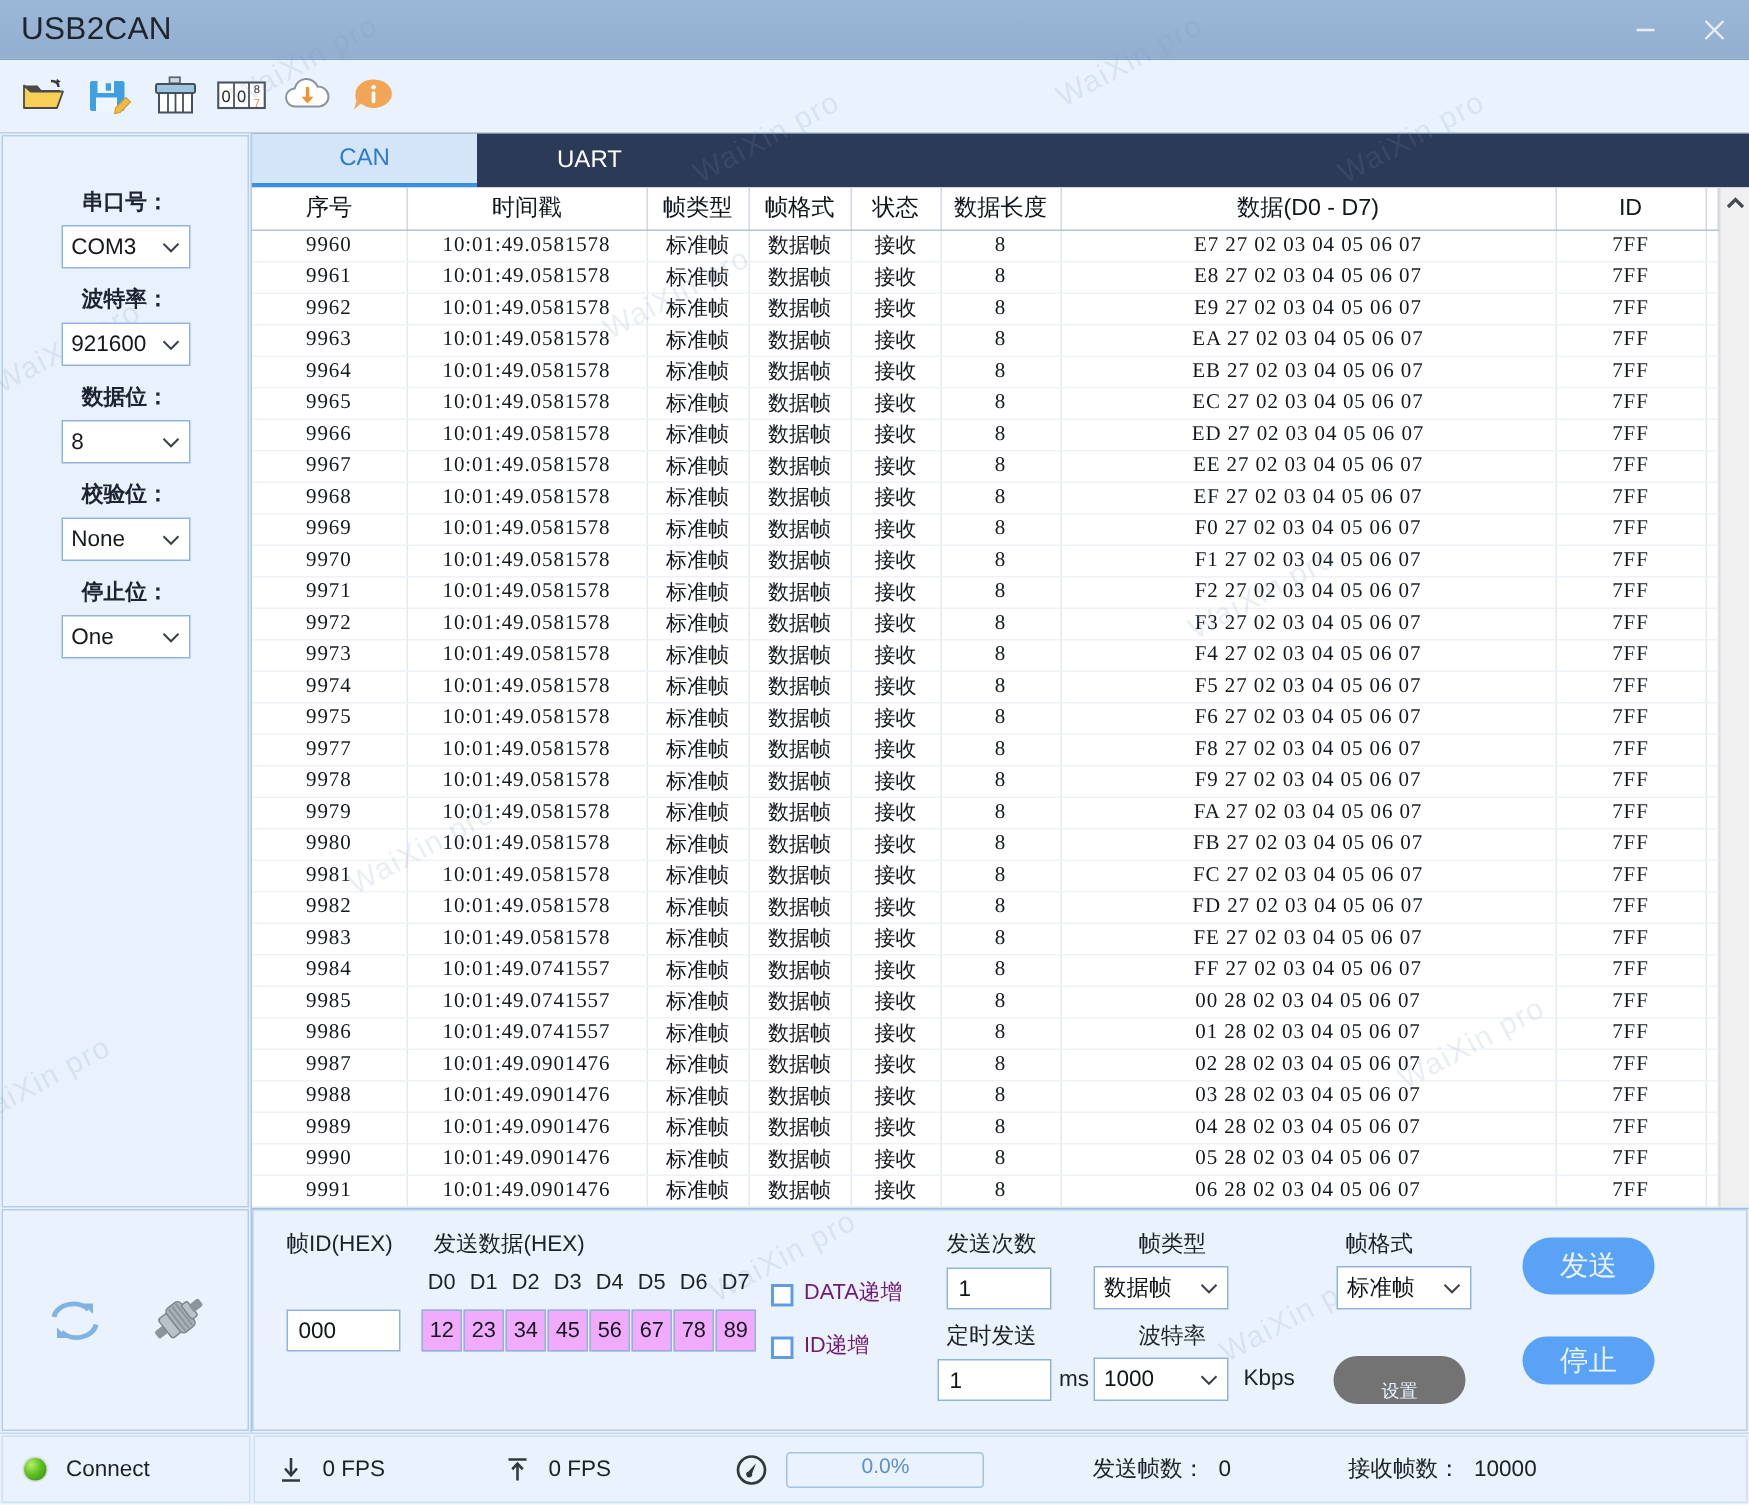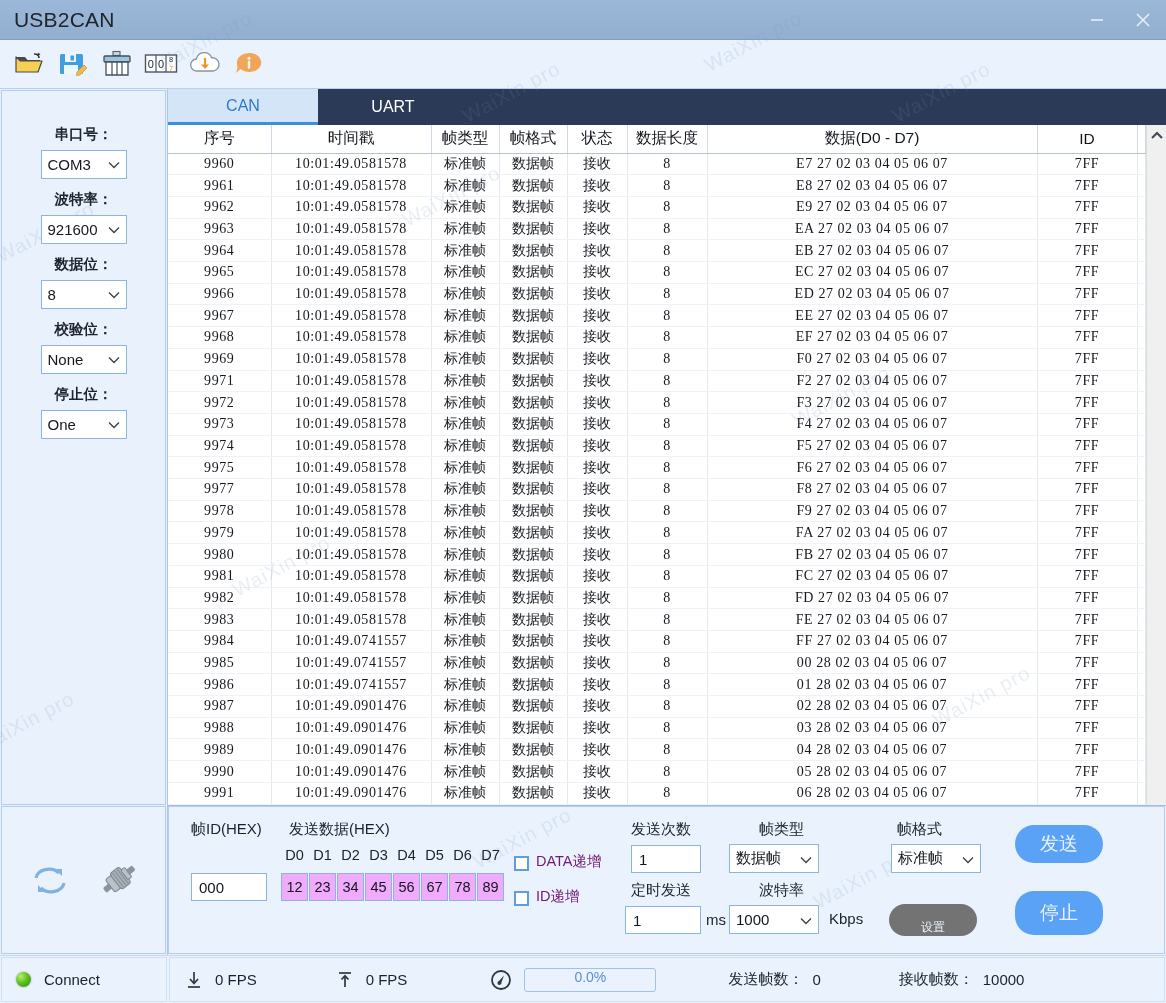--- a/index.html
+++ b/index.html
@@ -569,20 +569,31 @@
                 <td class="c-pad"></td>
               </tr>
               <tr>
                 <td class="c-seq mono">9969</td>
                 <td class="c-time mono">10:01:49.0581578</td>
                 <td class="c-ftype cjk">标准帧</td>
                 <td class="c-ffmt cjk">数据帧</td>
                 <td class="c-state cjk">接收</td>
                 <td class="c-dlc mono">8</td>
                 <td class="c-data mono">F0 27 02 03 04 05 06 07</td>
+                <td class="c-id mono">7FF</td>
+                <td class="c-pad"></td>
+              </tr>
+              <tr>
+                <td class="c-seq mono">9970</td>
+                <td class="c-time mono">10:01:49.0581578</td>
+                <td class="c-ftype cjk">标准帧</td>
+                <td class="c-ffmt cjk">数据帧</td>
+                <td class="c-state cjk">接收</td>
+                <td class="c-dlc mono">8</td>
+                <td class="c-data mono">F1 27 02 03 04 05 06 07</td>
                 <td class="c-id mono">7FF</td>
                 <td class="c-pad"></td>
               </tr>
               <tr>
                 <td class="c-seq mono">9971</td>
                 <td class="c-time mono">10:01:49.0581578</td>
                 <td class="c-ftype cjk">标准帧</td>
                 <td class="c-ffmt cjk">数据帧</td>
                 <td class="c-state cjk">接收</td>
                 <td class="c-dlc mono">8</td>
@@ -893,21 +904,21 @@
           </span>
         </div>
 
         <div class="sp pillbtn small" style="left:720px; top:97px; width:88px; height:32px;">
           <span>设置</span>
         </div>
 
         <div class="sp pillbtn" style="left:846px; top:18px; width:88px; height:38px;">
           <span>发送</span>
         </div>
-        <div class="sp pillbtn" style="left:846px; top:84px; width:88px; height:44px;align-items:center;">
+        <div class="sp pillbtn" style="left:846px; top:84px; width:88px; height:32px;align-items:center;">
           <span>停止</span>
         </div>
       </div>
     </div>
   </div>
 
   <div class="statusbar">
     <div class="st-seg st-conn">
       <span class="led"></span>
       <span class="st-text">Connect</span>

